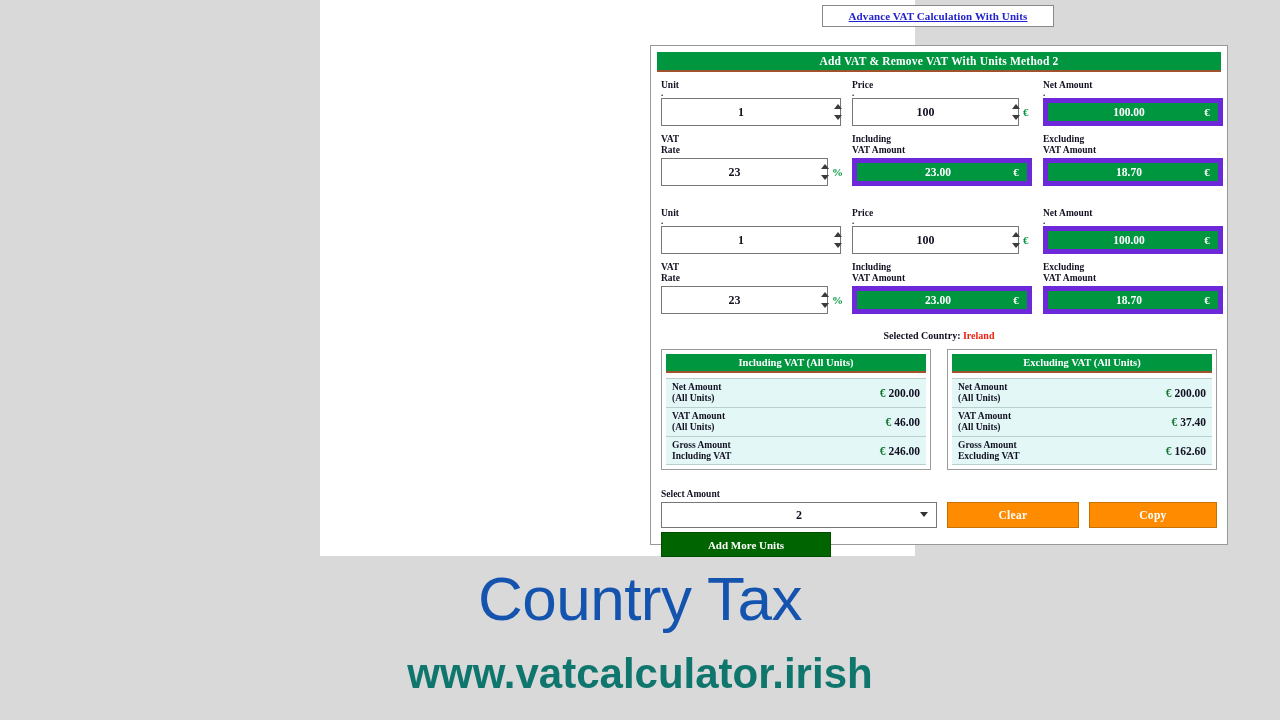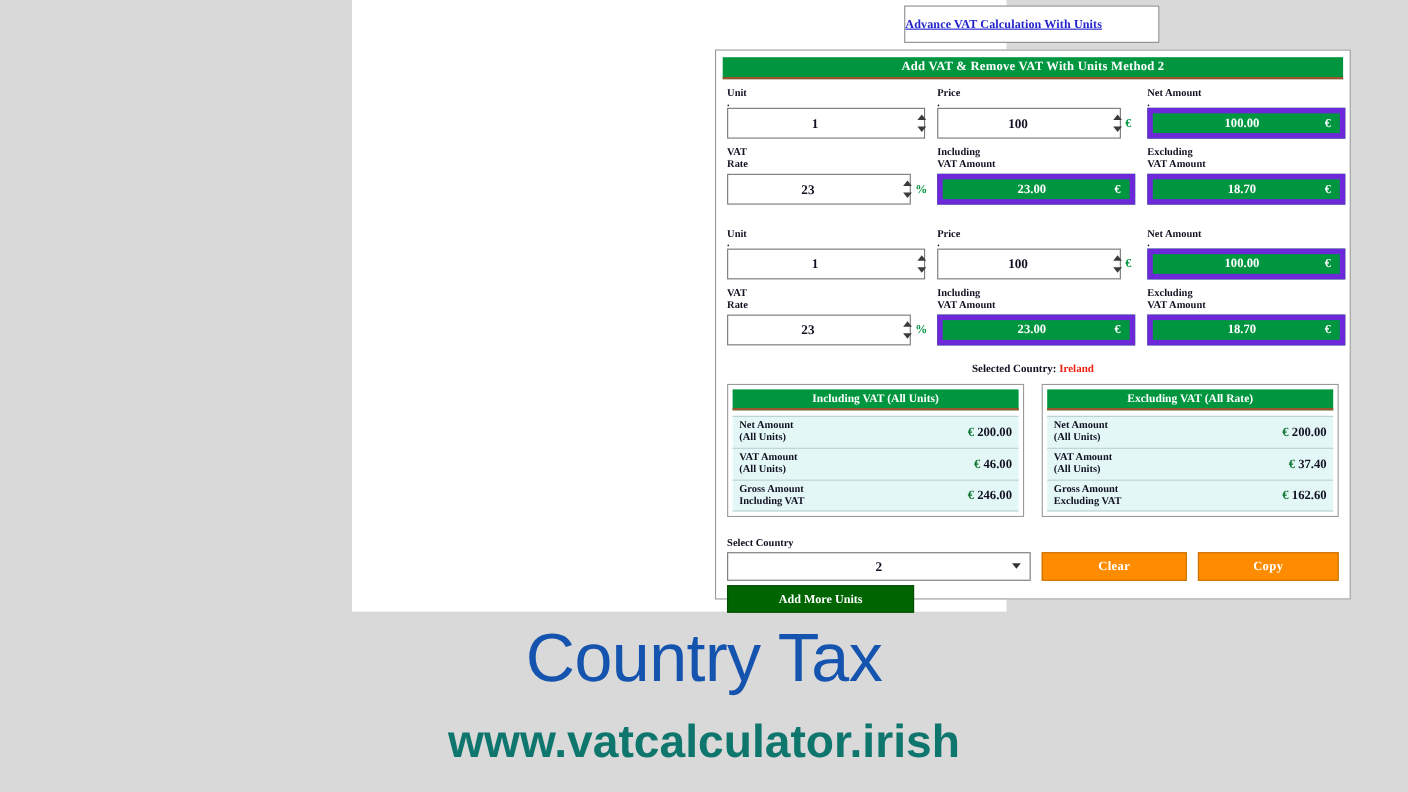--- a/index.html
+++ b/index.html
@@ -17,24 +17,24 @@
     position: absolute;
     left: 320px; top: 0px;
     width: 595px; height: 556px;
     background: #ffffff;
   }
 
   
   .title-box {
     position: absolute;
     left: 502px; top: 5px;
-    width: 232px; height: 34px;
+    width: 232px; height: 22px;
     background: #ffffff;
     border: 1px solid #8a8a8a;
-    display: flex; align-items: center; 
+    display: flex; align-items: center; justify-content: center;
   }
   .title-link {
     font-size: 11px;
     font-weight: bold;
     color: #2222cc;
     text-decoration: underline;
     letter-spacing: .1px;
     cursor: pointer;
     white-space: nowrap;
   }
@@ -447,21 +447,21 @@
             </div>
             <div class="sum-row">
               <span class="lbl">Gross Amount
 Including VAT</span>
               <span class="amt"><span class="cur">€</span> <span>246.00</span></span>
             </div>
           </div>
         </div>
 
         <div class="summary">
-          <div class="sum-head">Excluding VAT (All Rate)</div>
+          <div class="sum-head">Excluding VAT (All Units)</div>
           <div class="sum-rows">
             <div class="sum-row">
               <span class="lbl">Net Amount
 (All Units)</span>
               <span class="amt"><span class="cur">€</span> <span>200.00</span></span>
             </div>
             <div class="sum-row">
               <span class="lbl">VAT Amount
 (All Units)</span>
               <span class="amt"><span class="cur">€</span> <span>37.40</span></span>
@@ -472,21 +472,21 @@
               <span class="amt"><span class="cur">€</span> <span>162.60</span></span>
             </div>
           </div>
         </div>
 
       </div>
 
       <div class="bottom">
         <div class="bottom-row">
           <div class="decimal-col">
-            <div class="decimal-label">Select Country</div>
+            <div class="decimal-label">Select Amount</div>
             <div class="decimal-select">
               <span>2</span>
               <span class="chev"></span>
             </div>
           </div>
           <div class="btn btn-clear">Clear</div>
           <div class="btn btn-copy">Copy</div>
         </div>
         <div class="btn-add">Add More Units</div>
       </div>

